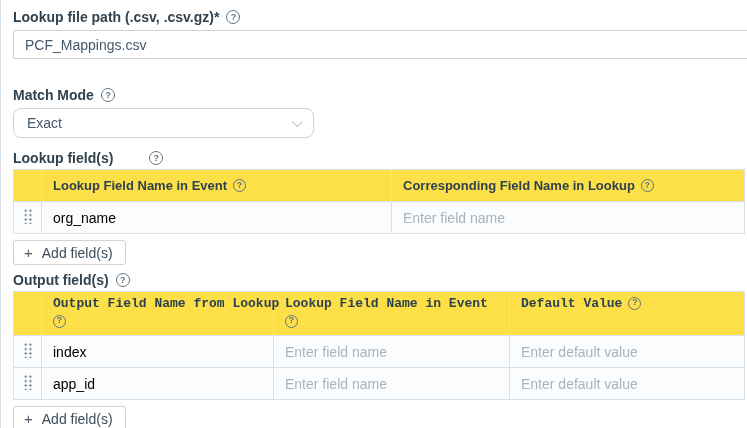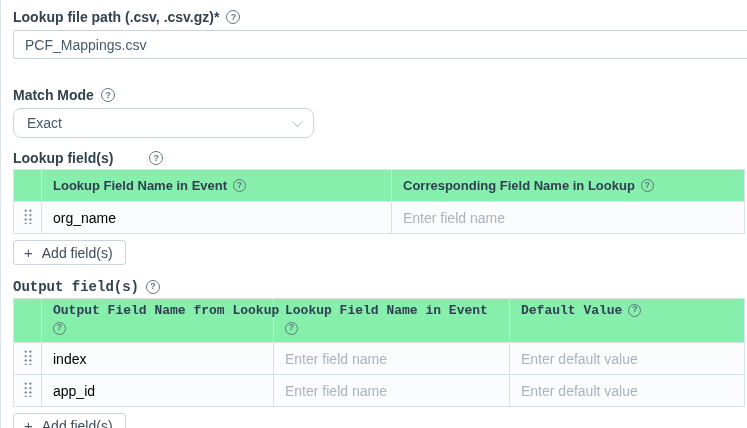--- a/index.html
+++ b/index.html
@@ -35,21 +35,21 @@
     width: 745px; height: 29px;
     border: 1px solid #c9d3da; border-radius: 2px;
     padding: 0 11px;
     font-family: "Liberation Sans", sans-serif;
     font-size: 14px; color: #46586a;
     outline: none; background: #fff;
   }
 
   .mt-section { margin-top: 28px; }
   .mt-table-label { margin-top: 12px; gap: 36px; }
-  .mt-output-label { margin-top: 14px; font-family: Liberation Mono, monospace; }
+  .mt-output-label { margin-top: 7px; }
 
   .select {
     margin-top: 5px;
     width: 301px; height: 30px;
     border: 1px solid #c9d3da; border-radius: 8px;
     display: flex; align-items: center; justify-content: space-between;
     padding: 0 13px;
     font-size: 14px; color: #46586a;
     background: #fff; cursor: pointer;
   }
@@ -61,21 +61,21 @@
 
   table.tbl {
     margin-top: 3px;
     border-collapse: collapse;
     table-layout: fixed;
     width: 732px;
     background: #fbfcfd;
   }
   .tbl th, .tbl td { border: 1px solid #d9e1e8; }
   .tbl th {
-    background: #86efac;
+    background: #fde047;
     text-align: left;
     font-size: 13px; font-weight: 700; color: #2e4151;
     height: 32px;
     padding: 0 11px;
   }
   .tbl-output th { height: 44px; vertical-align: top; padding-top: 4px; font-family: Liberation Mono, monospace; }
   .hdr { display: flex; flex-wrap: wrap; align-items: center; column-gap: 6px; row-gap: 4px; }
   .hdr > .hdr-text { white-space: nowrap; }
   .tbl td {
     height: 32px;

